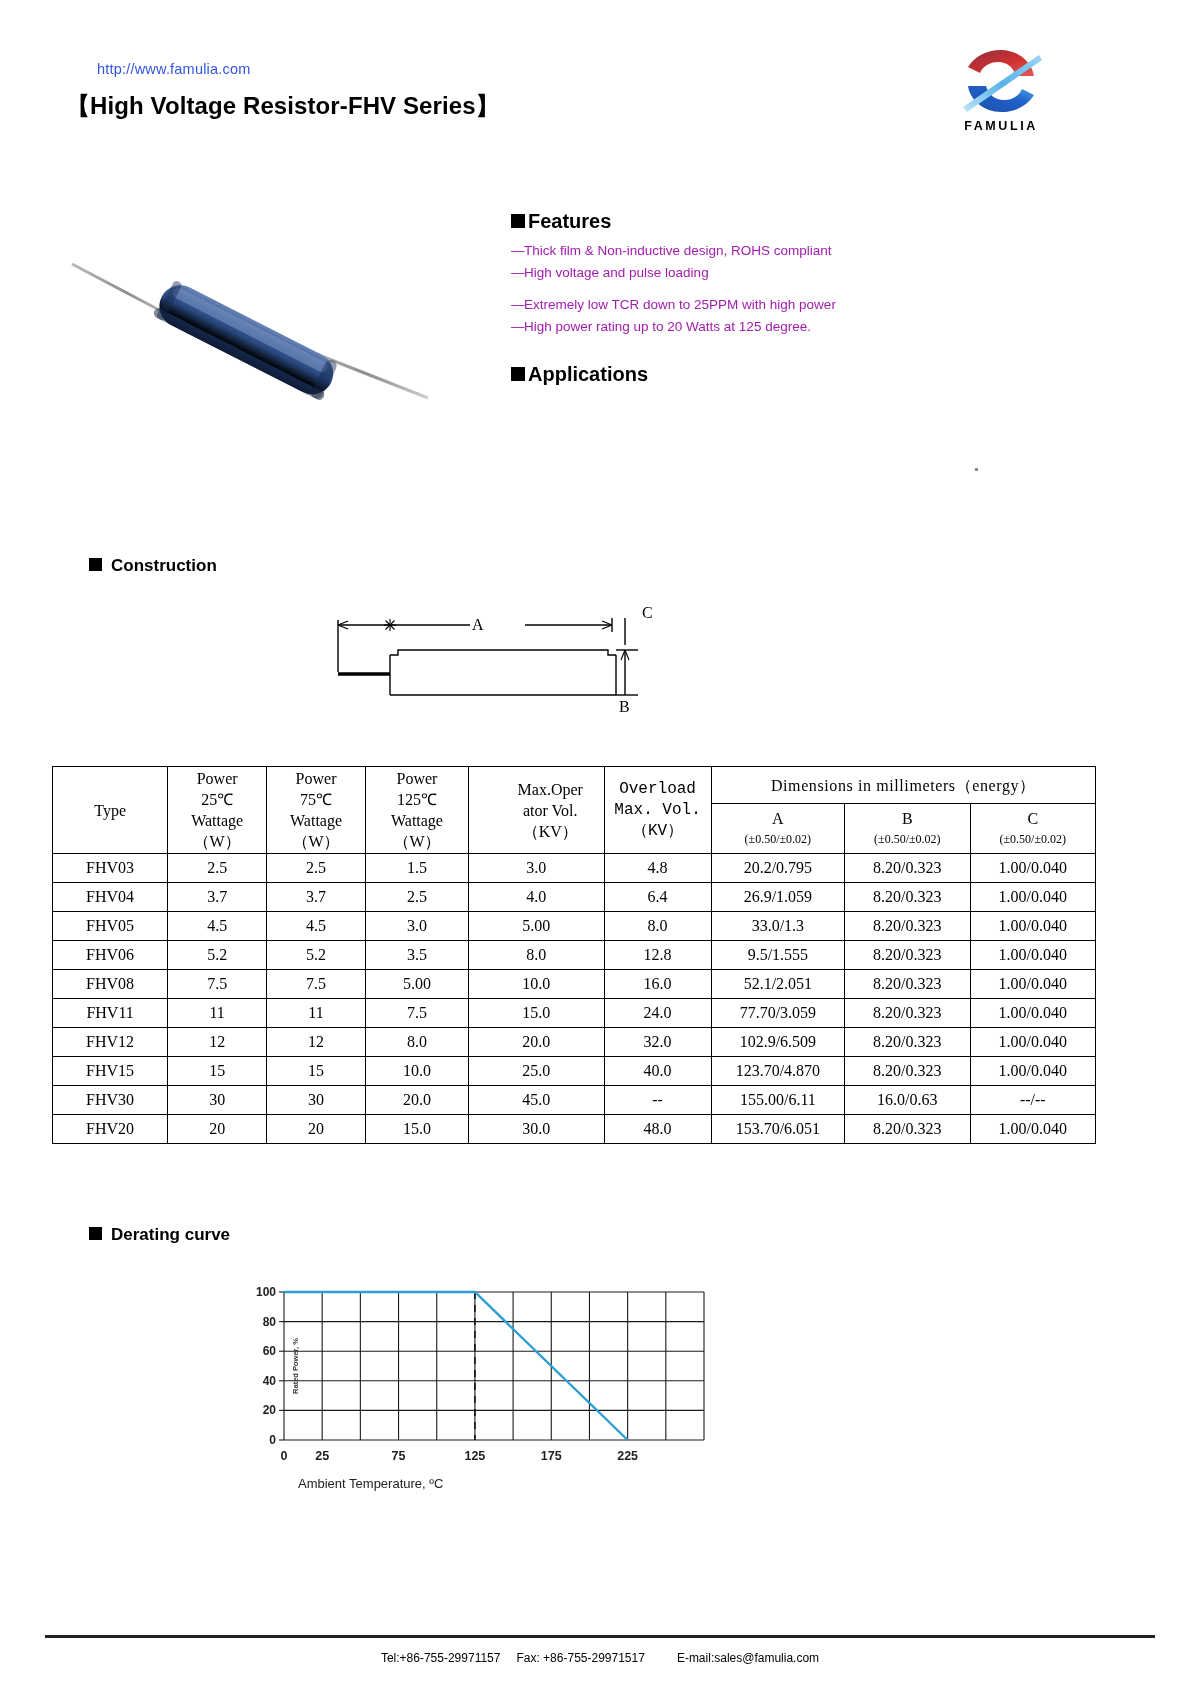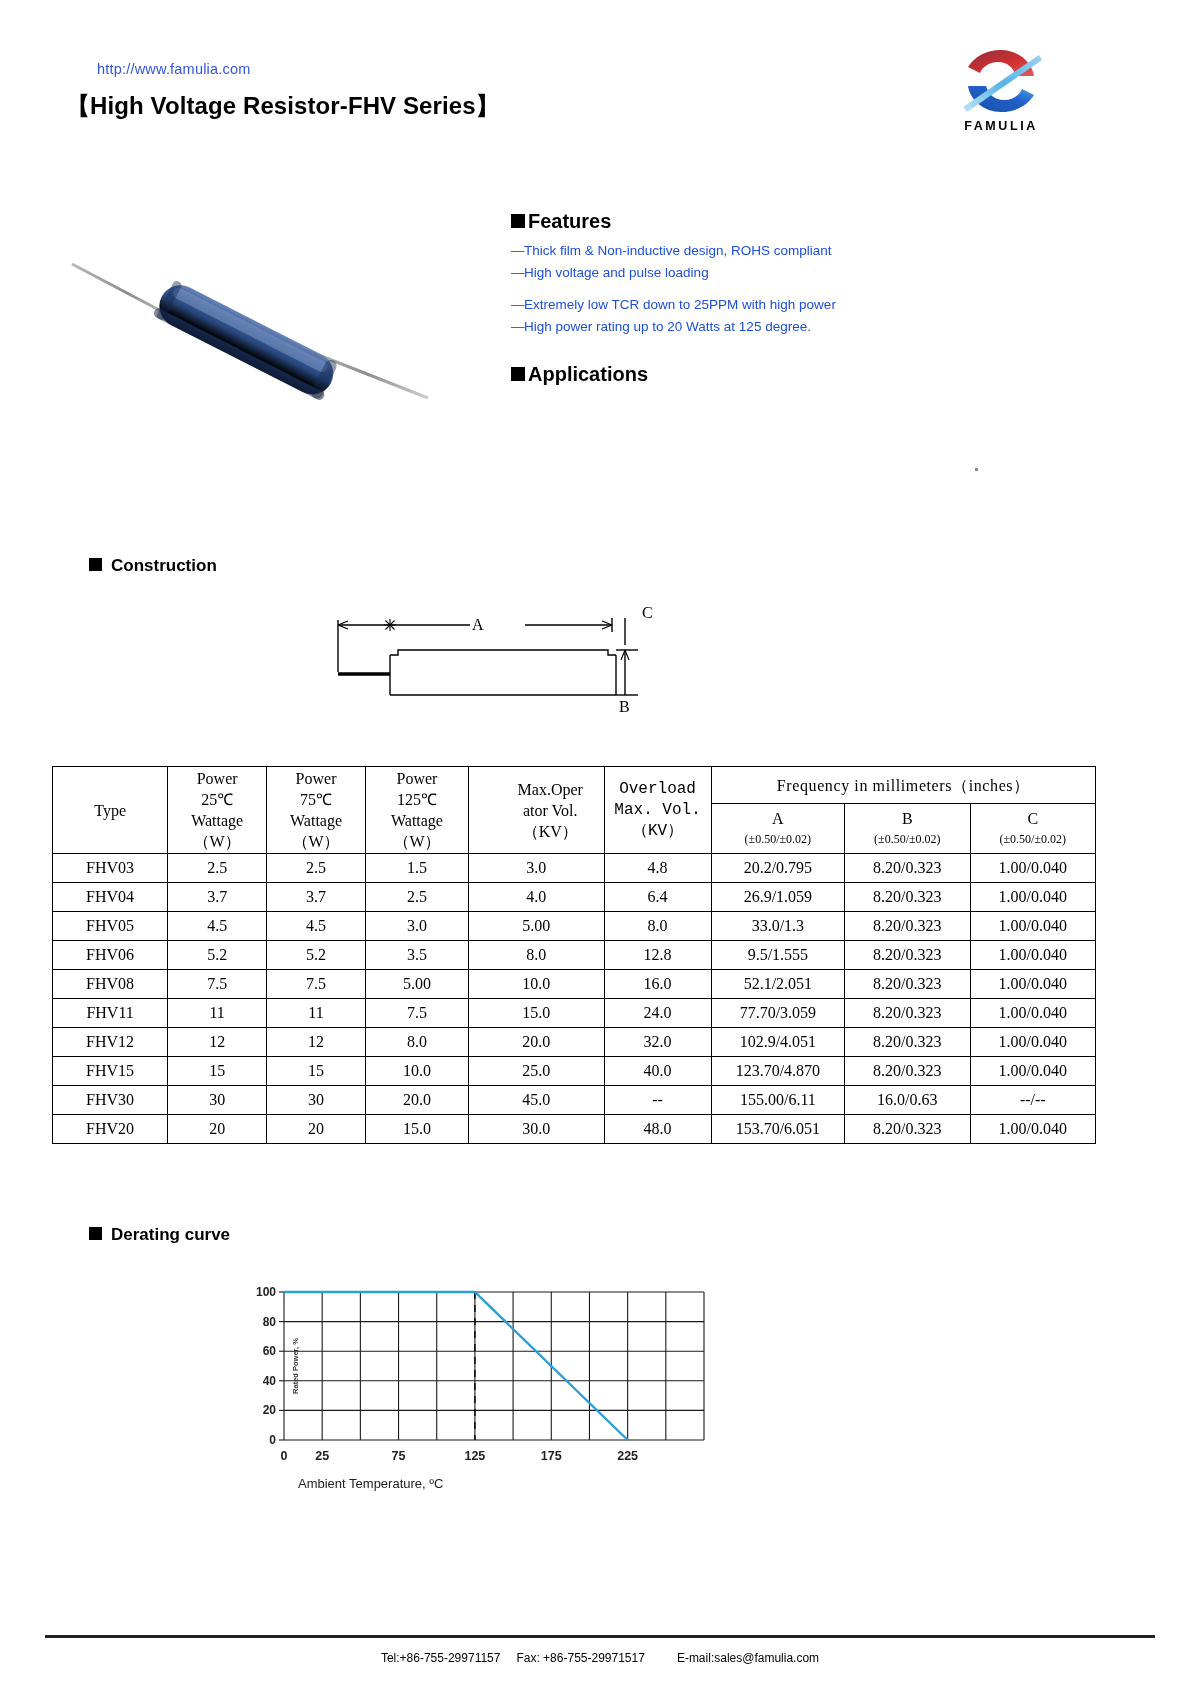--- a/index.html
+++ b/index.html
@@ -41,21 +41,21 @@
   .sec-head{
     position:absolute;font-size:20px;font-weight:bold;white-space:nowrap;
   }
   .sec-head .blk{
     display:inline-block;width:14px;height:14px;background:#000;
     margin-right:3px;vertical-align:baseline;position:relative;top:0px;
   }
   .bullets{position:absolute;}
   .bullets .li{
     font-size:13.5px;line-height:22px;white-space:nowrap;
-    color:#1d4ed8;
+    color:#a21caf;
   }
   .bullets .li .dash{display:inline-block;width:13px;}
   .li.gap{margin-top:10px;}
 
   
   .block-head{
     position:absolute;font-size:17px;font-weight:bold;white-space:nowrap;padding-left:29px;
   }
   .block-head .blk{
     display:inline-block;width:13px;height:13px;background:#000;
@@ -248,21 +248,21 @@
         <td rowspan="2" style="width:100px;padding-left:30px;">
           <div>Max.Oper</div>
           <div>ator Vol.</div>
           <div>（KV）</div>
         </td>
         <td rowspan="2" style="width:100px;" class="mono">
           <div>Overload</div>
           <div>Max. Vol.</div>
           <div>（KV）</div>
         </td>
-        <td colspan="3" class="dimtitle" style="height:34px;">Frequency in millimeters（inches）</td>
+        <td colspan="3" class="dimtitle" style="height:34px;">Dimensions in millimeters（energy）</td>
       </tr>
       <tr>
         <td class="dimhead" style="width:126px;">
           <div>A</div>
           <div class="tol">(±0.50/±0.02)</div>
         </td>
         <td class="dimhead" style="width:118px;">
           <div>B</div>
           <div class="tol">(±0.50/±0.02)</div>
         </td>
@@ -339,21 +339,21 @@
           <td class="small">8.20/0.323</td>
           <td class="small">1.00/0.040</td>
         </tr>
         <tr>
           <td>FHV12</td>
           <td>12</td>
           <td>12</td>
           <td>8.0</td>
           <td>20.0</td>
           <td>32.0</td>
-          <td class="small">102.9/4.051</td>
+          <td class="small">102.9/6.509</td>
           <td class="small">8.20/0.323</td>
           <td class="small">1.00/0.040</td>
         </tr>
         <tr>
           <td>FHV15</td>
           <td>15</td>
           <td>15</td>
           <td>10.0</td>
           <td>25.0</td>
           <td>40.0</td>

